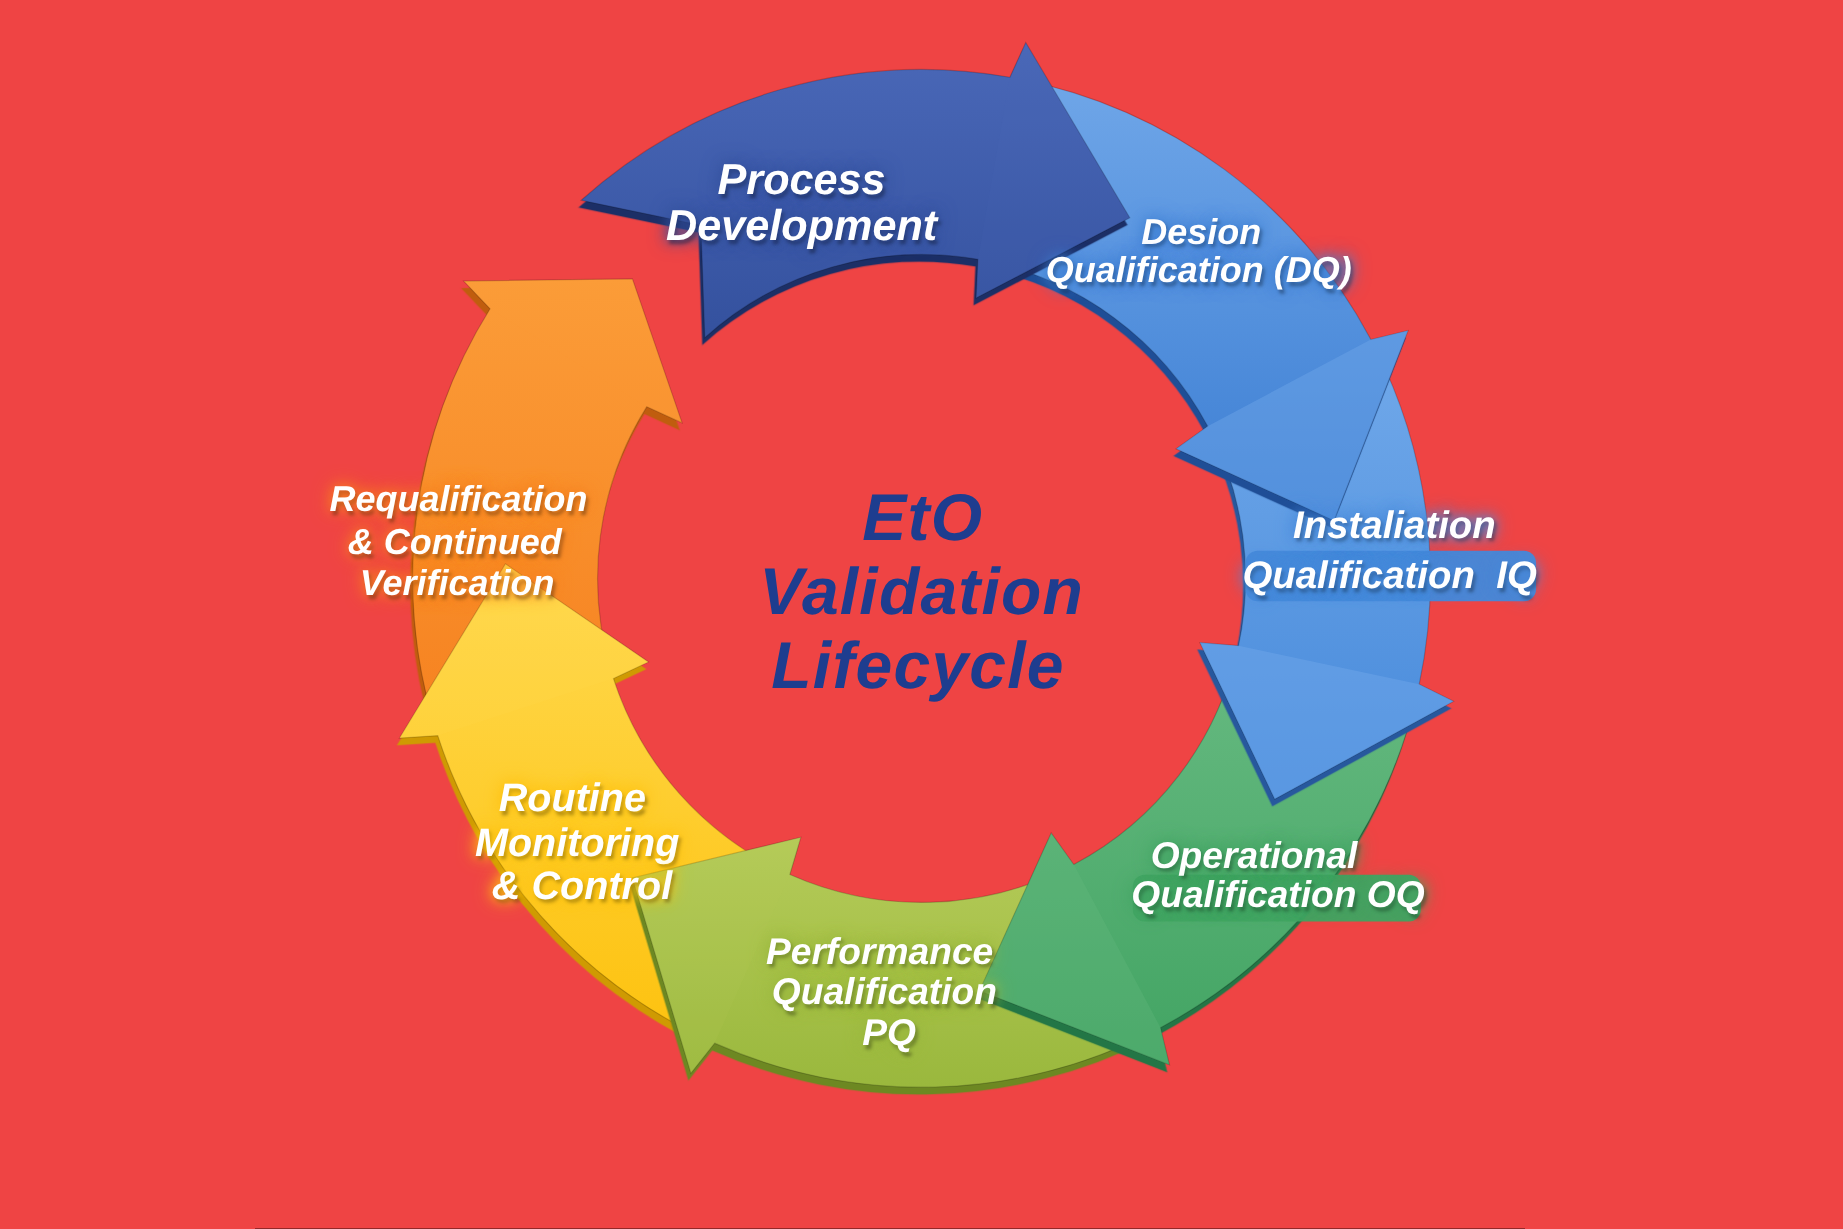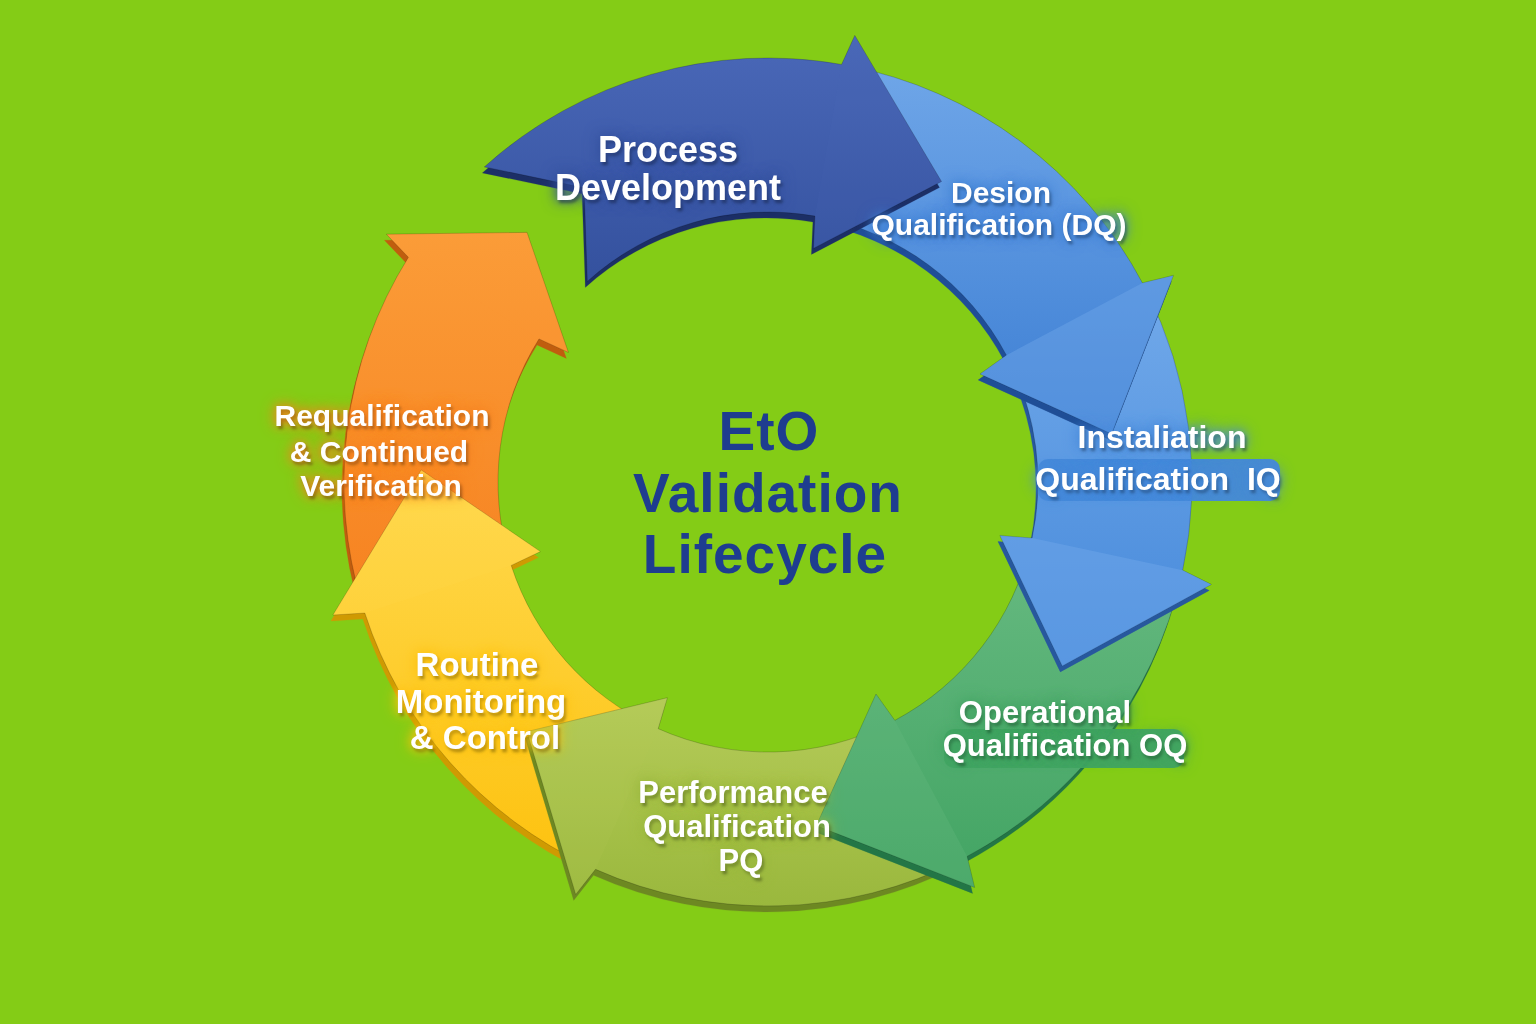--- a/index.html
+++ b/index.html
@@ -1,16 +1,16 @@
 <!DOCTYPE html>
 <html><head>
 <meta charset="utf-8">
 <style>
   html,body{margin:0;padding:0;background:#000;width:1536px;height:1024px;overflow:hidden;}
-  .stage{position:relative;width:1536px;height:1024px;background:#84cc16;}
+  .stage{position:relative;width:1536px;height:1024px;background:#ef4444;font-style:italic;}
   svg{display:block;font-family:"Liberation Sans", sans-serif;}
   text{font-family:"Liberation Sans", sans-serif;}
   .seg-label{fill:#ffffff;font-weight:700;text-anchor:middle;}
   .center-line{font-weight:700;text-anchor:middle;letter-spacing:1px;}
   .fs30{font-size:30px}.fs31{font-size:31px}.fs32{font-size:32px}
   .fs33{font-size:33px}.fs36{font-size:36px}.fs55{font-size:55px}
   .arrow-body{stroke:rgba(0,0,0,0.18);stroke-width:1;}
   .pill{opacity:0.96;}
 </style>
 </head>

